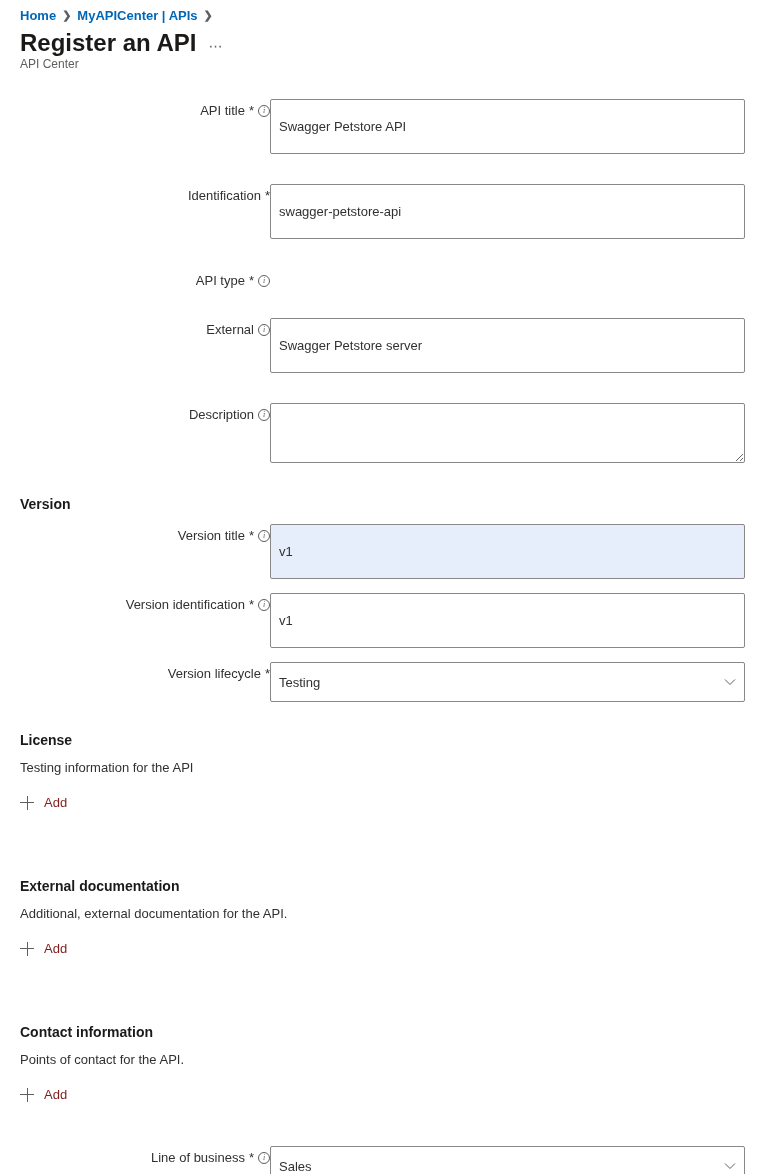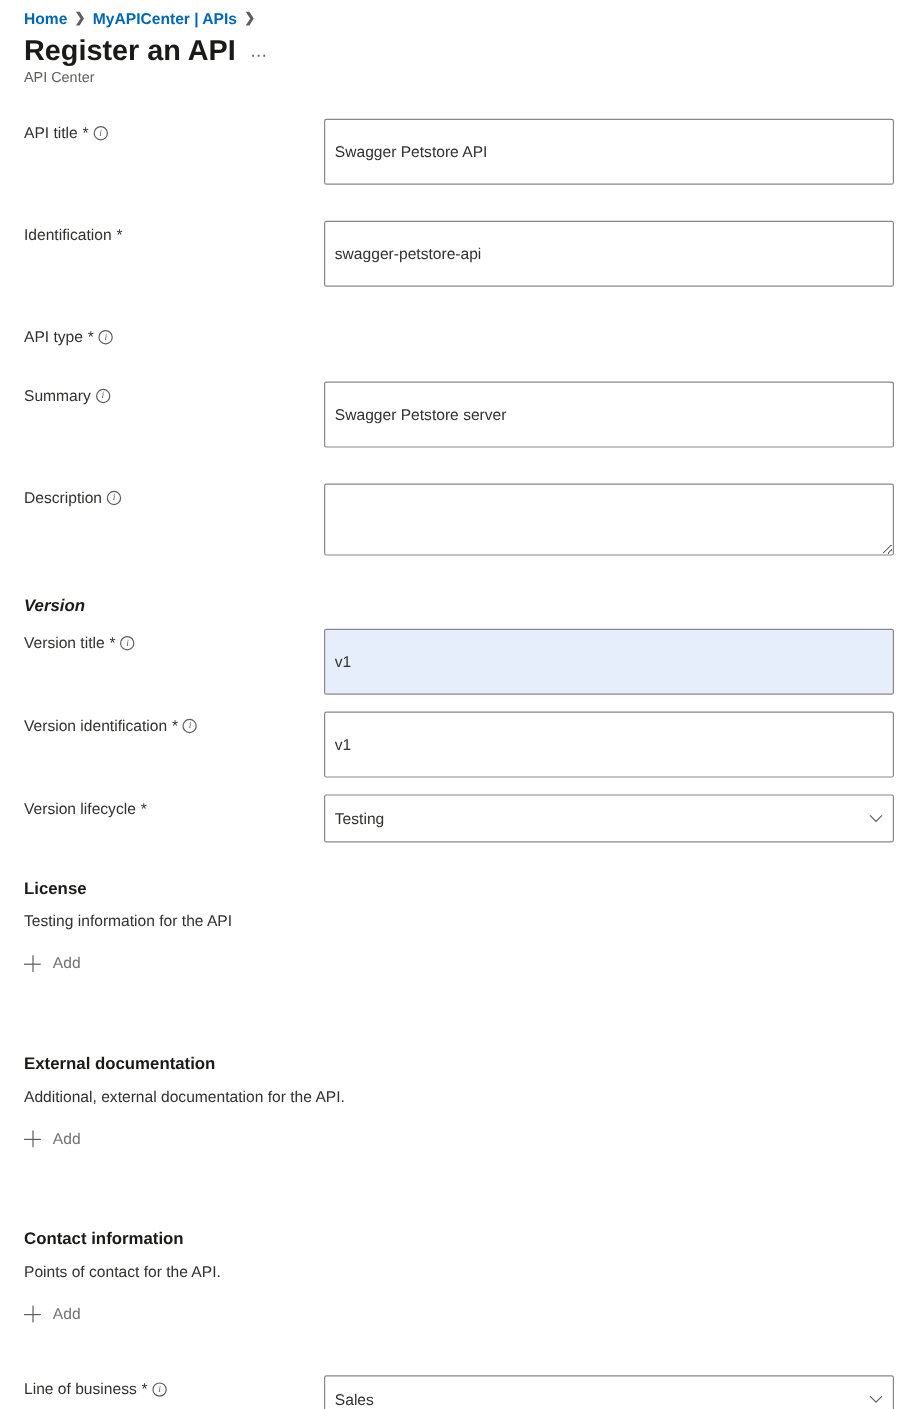--- a/index.html
+++ b/index.html
@@ -39,20 +39,21 @@
   .form-row.tight { margin-bottom: 14px; }
   .label-col {
     width: 250px;
     flex: 0 0 250px;
     display: flex;
     align-items: center;
     gap: 4px;
     font-size: 13px;
     color: #323130;
     padding-top: 4px;
+    justify-content: flex-end;
   }
   .req { color: #323130; }
   .info-icon {
     width: 12px; height: 12px;
     border: 1px solid #605e5c;
     border-radius: 50%;
     display: inline-flex;
     align-items: center;
     justify-content: center;
     font-size: 8px;
@@ -91,31 +92,31 @@
     background: #e6edfb;
     border-color: #8a8886;
   }
   .section-header {
     font-size: 14px;
     font-weight: 600;
     color: #1b1a19;
     margin-top: 24px;
     margin-bottom: 12px;
   }
-  .section-header.first { margin-top: 20px; font-style: italic; }
+  .section-header.first { margin-top: 20px; }
   .section-desc {
     font-size: 13px;
     color: #323130;
     margin-bottom: 16px;
   }
   .add-btn {
     display: inline-flex;
-    align-items: flex-end;
+    align-items: center;
     gap: 10px;
-    color: #737373;
+    color: #7f1d1d;
     font-size: 13px;
     cursor: pointer;
     padding: 4px 0;
   }
   .plus-icon {
     width: 14px; height: 14px;
     position: relative;
     color: #605e5c;
   }
   .plus-icon::before, .plus-icon::after {
@@ -185,21 +186,21 @@
   <div class="label-col">
     <span>API type</span>
     <span class="req">*</span>
     <span class="info-icon">i</span>
   </div>
 </div>
 
 
 <div class="form-row">
   <div class="label-col">
-    <span>Summary</span>
+    <span>External</span>
     <span class="info-icon">i</span>
   </div>
   <div class="input-col">
     <input type="text" value="Swagger Petstore server" style="">
   </div>
 </div>
 
 
 <div class="form-row">
   <div class="label-col">

